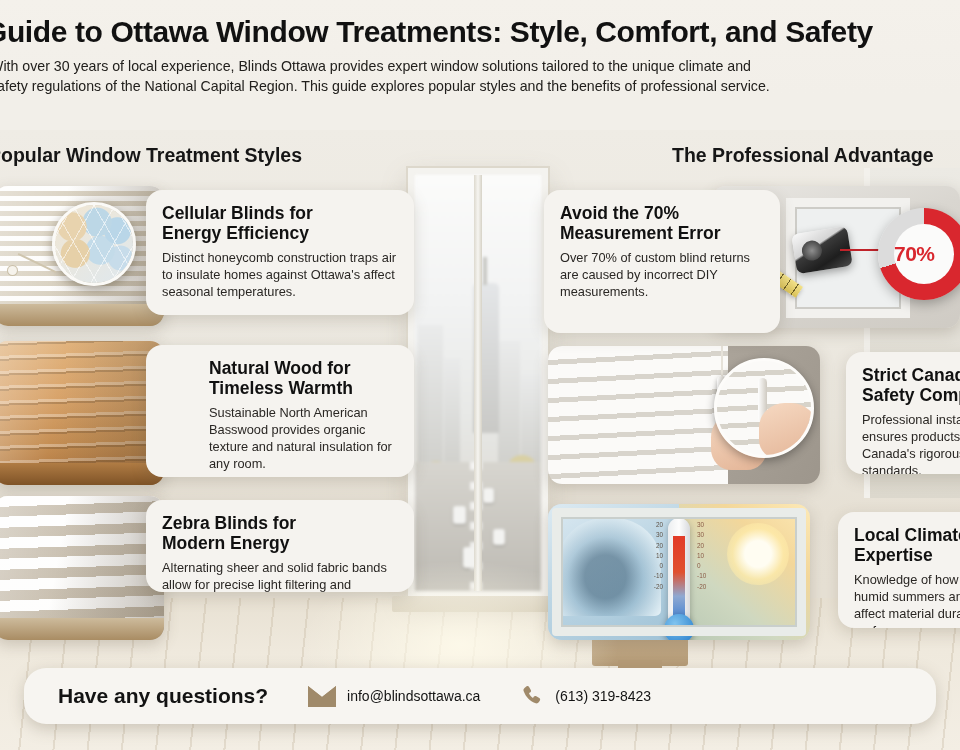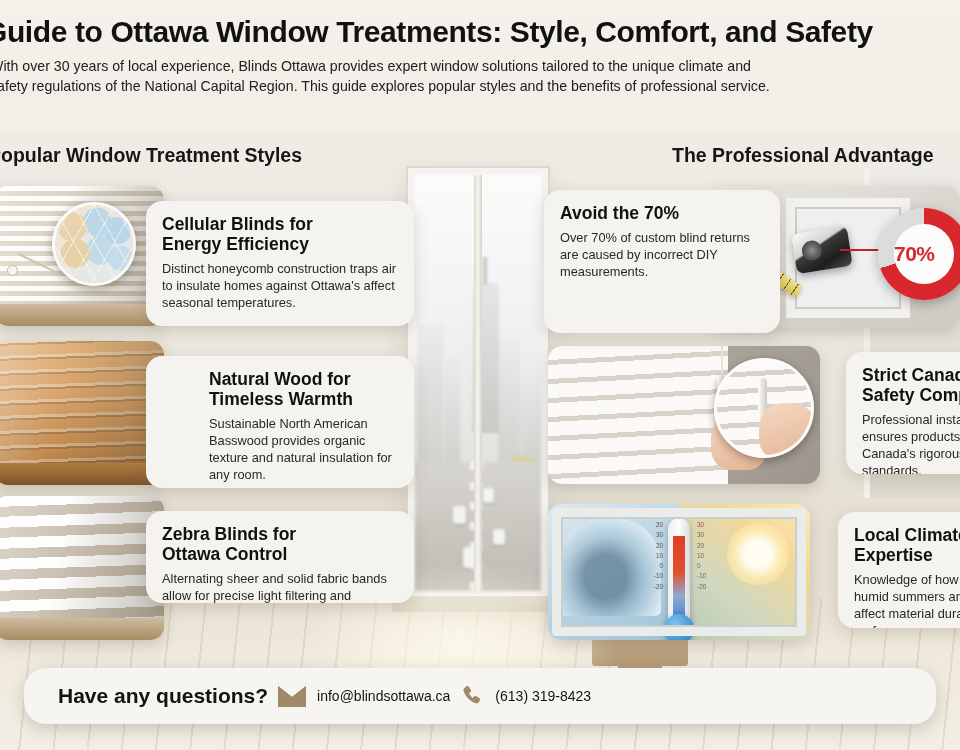--- a/index.html
+++ b/index.html
@@ -75,21 +75,21 @@
   .sec-right { left:672px; }
 
   
   .card { position:absolute; background:#f5f3ef; border-radius:16px;
     box-shadow:0 5px 16px rgba(95,85,65,.20); overflow:hidden; }
   .card-pad { padding:14px 16px 13px 16px; }
   .card h3 { font-size:17.5px; font-weight:bold; line-height:1.13; color:#111; }
   .card p  { font-size:12.8px; line-height:1.34; color:#2a2724; margin-top:5px; }
 
   
-  .lcard { left:146px; width:268px;margin-top:11px; }
+  .lcard { left:146px; width:268px; }
   .lc1 { top:190px; height:125px; }
   .lc2 { top:345px; height:132px;padding-left:47px; }
   .lc3 { top:500px; height:92px; }
 
   
   .ltile { position:absolute; left:-6px; width:170px; border-radius:14px;
     box-shadow:0 5px 15px rgba(95,85,65,.24); overflow:hidden; }
   .lt1 { top:186px; height:140px; }
   .lt2 { top:341px; height:144px; }
   .lt3 { top:496px; height:144px; }
@@ -212,21 +212,21 @@
     border-radius:50%; background:radial-gradient(circle at 36% 32%,#7fc3ef,#1f78c8);
     box-shadow:0 2px 6px rgba(0,0,0,.30); }
   .scale { position:absolute; top:16px; font-size:6.4px; color:#5e5246; line-height:10.3px;
     text-align:right; font-family:"Liberation Sans",sans-serif; }
   .scale-l { left:50%; margin-left:-44px; width:28px; }
   .scale-r { left:50%; margin-left:18px; width:28px; text-align:left; color:#8a5b46; }
 
   
   .footer { position:absolute; left:24px; top:668px; width:912px; height:56px;
     background:#f7f5f1; border-radius:22px; box-shadow:0 5px 16px rgba(95,85,65,.26);
-    display:flex; align-items:center; padding:0 34px; gap:10px; }
+    display:flex; align-items:center; padding:0 34px; gap:40px; }
   .f-q { font-size:21px; font-weight:bold; color:#131313; white-space:nowrap; }
   .f-item { display:flex; align-items:center; gap:11px; white-space:nowrap; }
   .f-item .f-txt { font-size:14px; color:#131313; }
   .ico { flex:0 0 auto; display:block; }
 </style>
 </head>
 <body>
 
 <div id="scene">
   <div class="room-wall"></div>
@@ -298,21 +298,21 @@
 <div class="card lcard lc2">
   <div class="card-pad">
     <h3><span>Natural Wood for</span><br>
         <span>Timeless Warmth</span></h3>
     <p>Sustainable North American Basswood provides organic texture and natural insulation for any room.</p>
   </div>
 </div>
 <div class="card lcard lc3">
   <div class="card-pad">
     <h3><span>Zebra Blinds for</span><br>
-        <span>Ottawa Control</span></h3>
+        <span>Modern Energy</span></h3>
     <p>Alternating sheer and solid fabric bands allow for precise light filtering and contemporary aesthetics.</p>
   </div>
 </div>
 
 <div class="rtile rt1">
   <div class="meas-bg"></div>
   <div class="meas-win"></div>
   <div class="tape-blade"></div>
   <div class="tape"></div>
   <div class="leader"></div>
@@ -347,21 +347,21 @@
   <div class="thermo">
       <div class="thermo-fill"></div>
     </div>
   <div class="thermo-bulb"></div>
   <div class="cl-frame"></div>
 </div>
 
 <div class="card rcard rc1">
   <div class="card-pad">
     <h3><span>Avoid the 70%</span><br>
-        </h3>
+        <span>Measurement Error</span></h3>
     <p>Over 70% of custom blind returns are caused by incorrect DIY measurements.</p>
   </div>
 </div>
 <div class="card rcard rc2">
   <div class="card-pad">
     <h3><span>Strict Canadian</span><br>
         <span>Safety Compliance</span></h3>
     <p>Professional installation ensures products meet Health Canada's rigorous cordless standards.</p>
   </div>
 </div>

